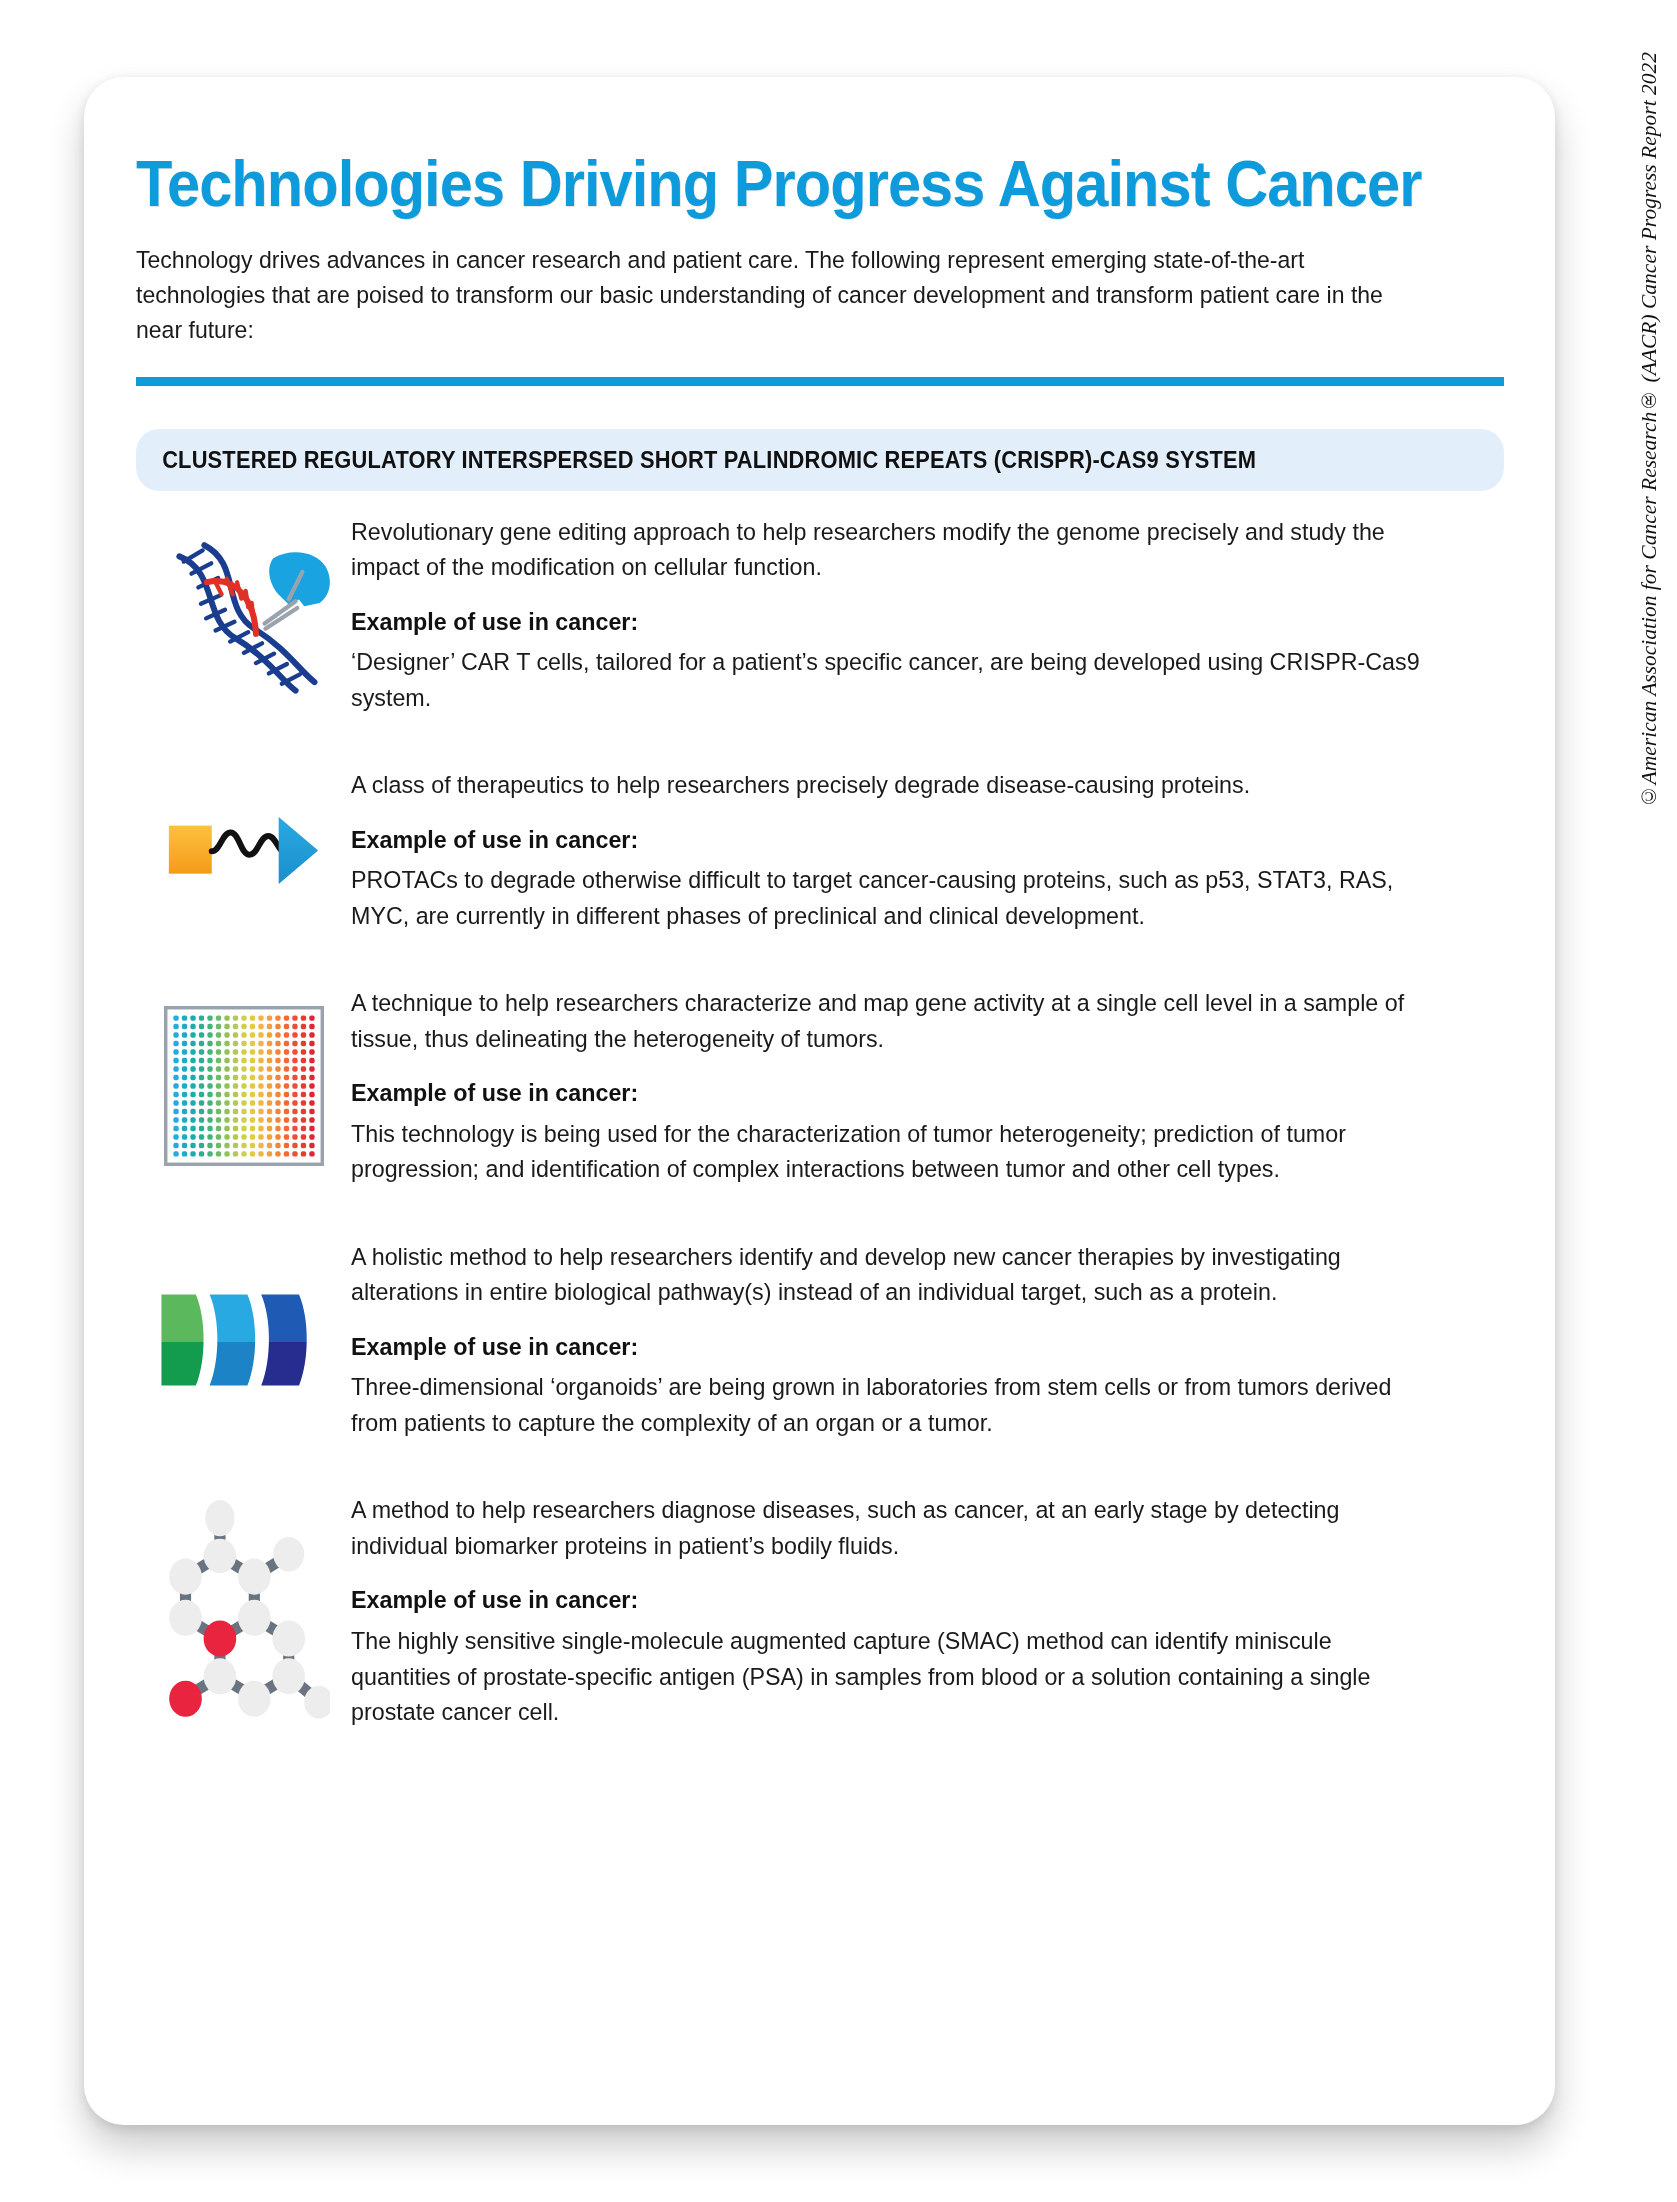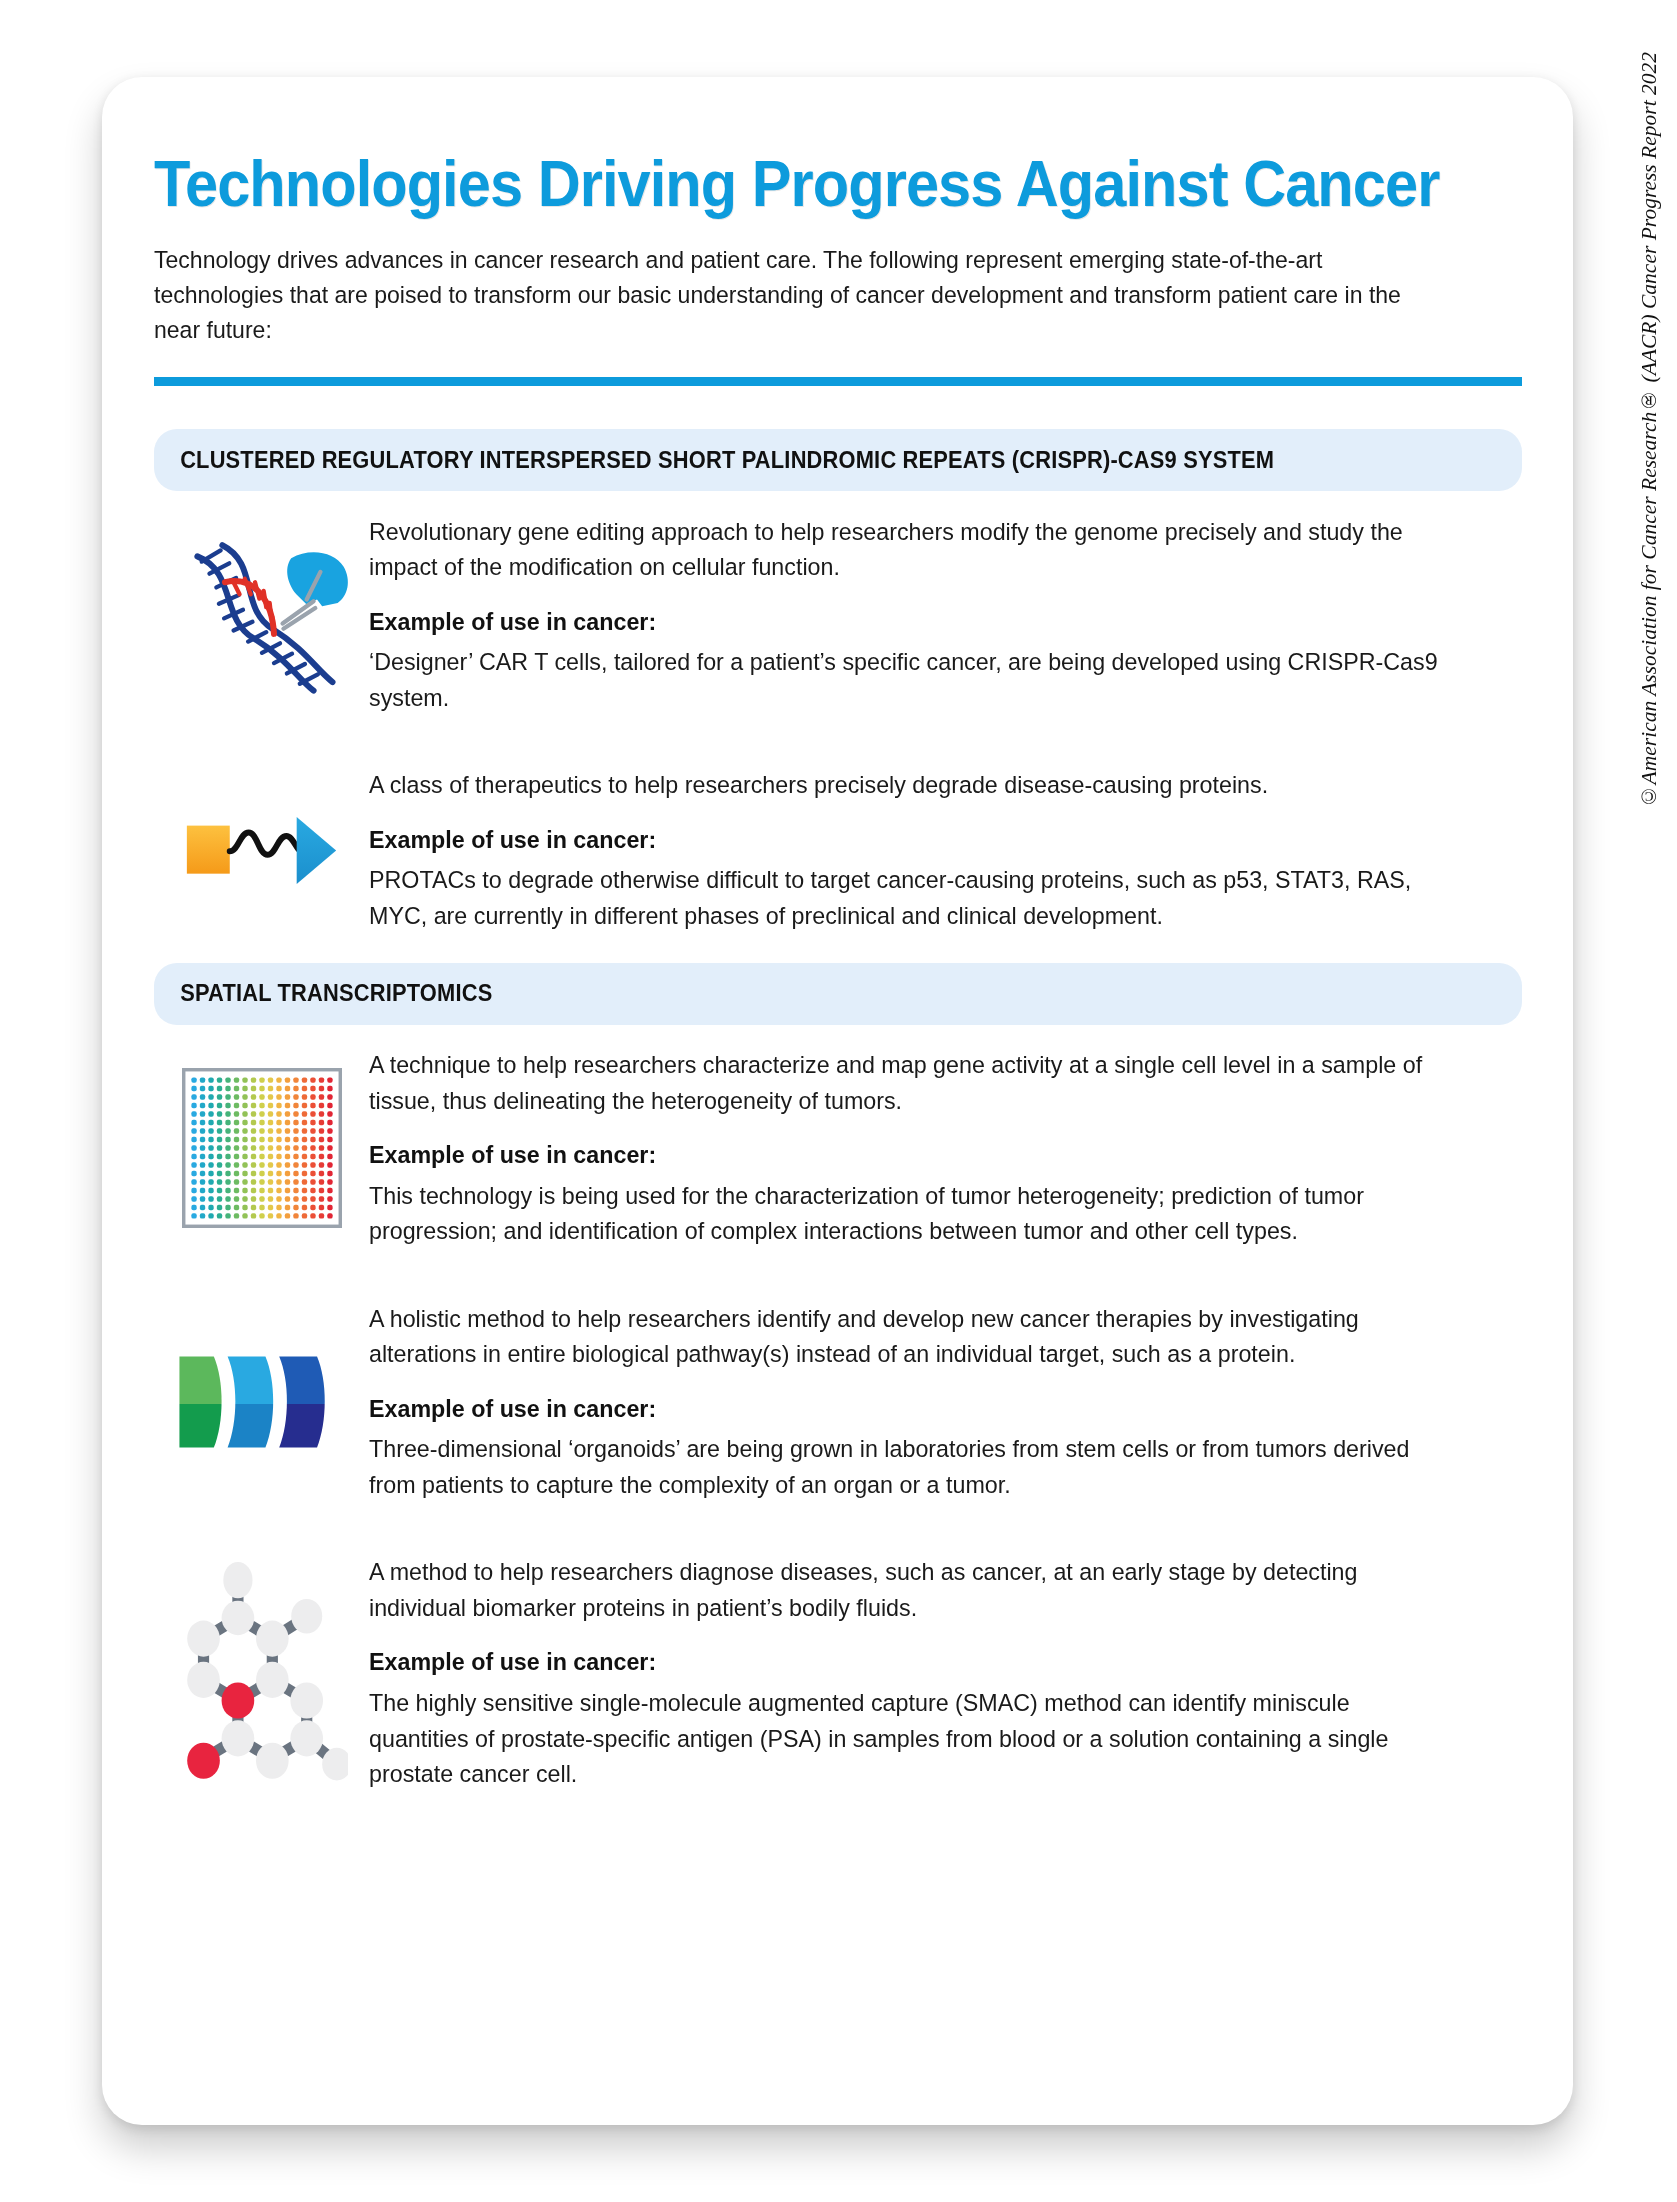--- a/index.html
+++ b/index.html
@@ -6,21 +6,21 @@
   body{
     width:1678px;height:2203px;
     background:#ffffff;
     font-family:"Liberation Sans", sans-serif;
     overflow:hidden;
   }
   .page{position:relative;width:1678px;height:2203px;background:#fff;}
 
   .card{
     position:absolute;
-    left:102px; top:77px;
+    left:84px; top:77px;
     width:1471px; height:2048px;
     background:#ffffff;
     border-radius:40px;
     box-shadow:0 22.4px 38px rgba(0,0,0,0.20), 0 3.4px 10.3px rgba(0,0,0,0.10);
   }
 
   .inner{position:absolute;left:52px;top:39px;width:1377px;}
 
   .title{
     font-family:"Liberation Sans", sans-serif;
@@ -229,23 +229,20 @@
             </div>
             <div class="text-cell">
               <p class="desc">A class of therapeutics to help researchers precisely degrade disease-causing proteins.</p>
               <p class="ex-label">Example of use in cancer:</p>
               <p class="ex-text">PROTACs to degrade otherwise difficult to target cancer-causing proteins, such as p53, STAT3, RAS, MYC, are currently in different phases of preclinical and clinical development.</p>
             </div>
           </div>
         </div>
 
         <div class="section">
-          <div class="band">
-            <div class="band-label">SPATIAL TRANSCRIPTOMICS</div>
-          </div>
           <div class="body-row">
             <div class="icon-cell">
               <svg class="icon-svg" width="160" height="160" viewBox="0 0 186 186">
                 <rect x="2" y="2" width="182" height="182" fill="#ffffff" stroke="#9aa3ad" stroke-width="4"></rect>
                 <g id="dotgrid">
                     <rect x="10.90" y="10.90" width="6.2" height="6.2" rx="2.2" fill="#29a9e1"></rect>
                     <rect x="20.77" y="10.90" width="6.2" height="6.2" rx="2.2" fill="#21a8c8"></rect>
                     <rect x="30.65" y="10.90" width="6.2" height="6.2" rx="2.2" fill="#1fa9b0"></rect>
                     <rect x="40.52" y="10.90" width="6.2" height="6.2" rx="2.2" fill="#2cae93"></rect>
                     <rect x="50.40" y="10.90" width="6.2" height="6.2" rx="2.2" fill="#46b37a"></rect>

